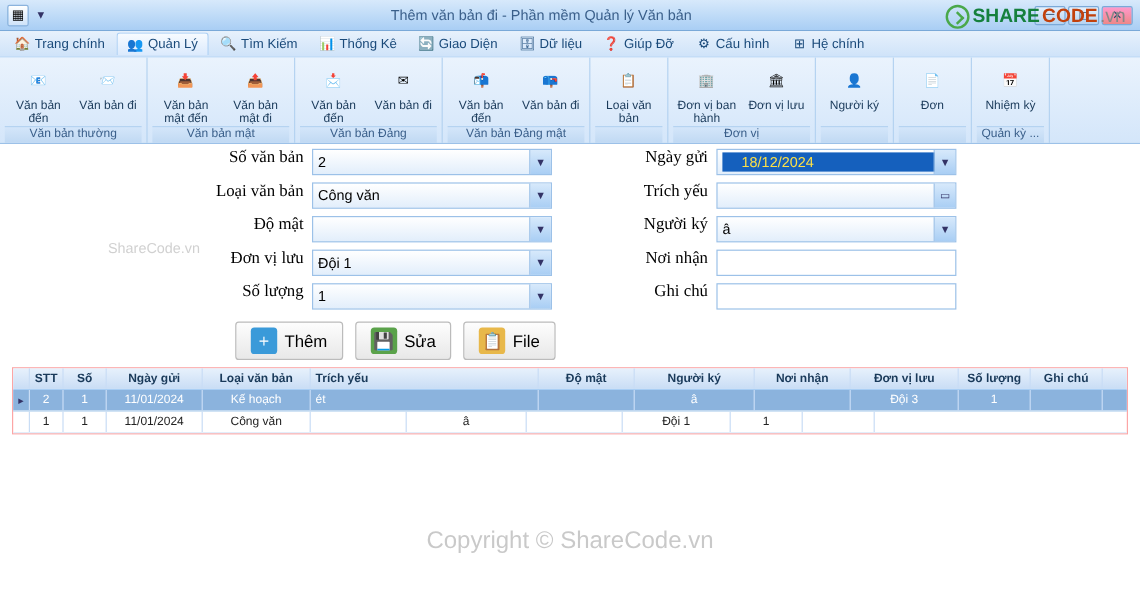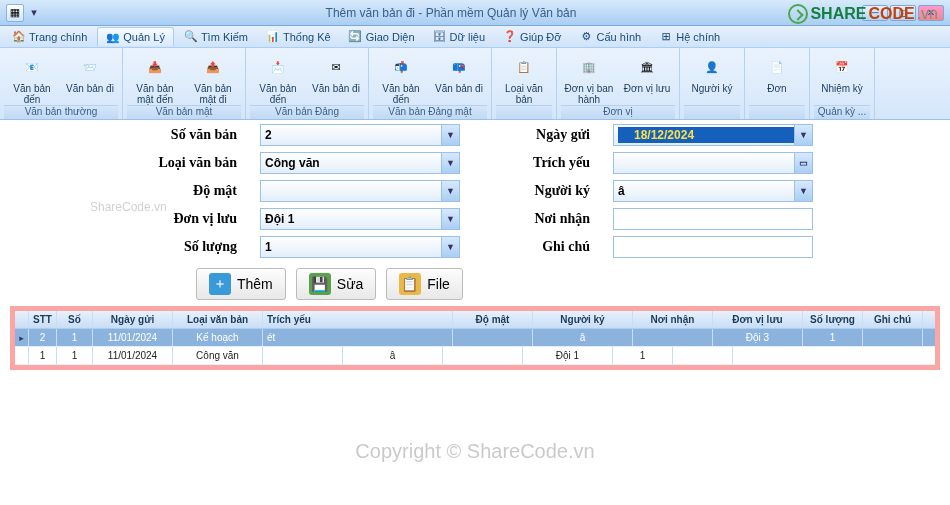--- a/index.html
+++ b/index.html
@@ -28,35 +28,35 @@
 .rbtn { width: 56px; height: 55px; display: flex; flex-direction: column; align-items: center; justify-content: flex-start; padding-top: 2px; border-radius: 3px; cursor: pointer; }
 .rbtn .ricon { width: 32px; height: 30px; display: flex; align-items: center; justify-content: center; }
 .rbtn .rlabel { font-size: 10px; text-align: center; line-height: 11px; color: #1a3a5a; margin-top: 1px; }
 .rgroup .glabel { height: 14px; text-align: center; font-size: 10px; color: #3a5f8a; background: linear-gradient(#d4e6fa,#c0d9f3); border-top: 1px solid #b5d3f1; }
 
 
 .content { padding: 4px 10px; height: calc(505px - 26px - 22px - 72px); overflow: auto; position: relative; }
 .heading { text-align: center; color: #c0392b; font-weight: bold; font-size: 18px; font-family: "Times New Roman", serif; margin: 2px 0 8px 0; }
 .form { display: flex; gap: 30px; justify-content: center; }
 .fcol { display: flex; flex-direction: column; gap: 6px; }
-.frow { display: flex; align-items: center; gap: 23px; font-weight: bold; }
+.frow { display: flex; gap: 7px; }
 .flabel { width: 100px; text-align: right; font-family: "Times New Roman", serif; font-size: 14px; }
 .finput { width: 200px; height: 22px; border: 1px solid #9cc1e8; background: linear-gradient(#fff,#e2eefb); padding: 0 4px; font-size: 12px; position: relative; display: flex; align-items: center; }
 .finput.plain { background: #fff; }
 .finput .dropbtn { position: absolute; right: 0; top: 0; width: 18px; height: 100%; background: linear-gradient(#d7e9fb,#a9cef4); border-left: 1px solid #9cc1e8; display: flex; align-items: center; justify-content: center; color: #336; font-size: 9px; }
 .finput .val { flex: 1; }
 .finput .val.sel { background: #1560bd; color: #fde047; padding: 1px 16px; }
 
 
 .actions { display: flex; gap: 10px; justify-content: flex-start; margin: 10px 0 6px 186px; }
 .abtn { display: flex; align-items: center; gap: 6px; padding: 4px 12px; border: 1px solid #bbb; border-radius: 3px; background: linear-gradient(#fdfdfd,#e8e8e8); cursor: pointer; font-family: "Times New Roman", serif; font-size: 14px; }
 .aicon { width: 22px; height: 22px; border-radius: 3px; display: flex; align-items: center; justify-content: center; font-size: 14px; color: #fff; }
 
 
-.grid { border: 5px solid #fca5a5; margin-top: 4px; }
+.grid { border: 1px solid #fca5a5; margin-top: 4px; }
 .ghead { display: flex; background: linear-gradient(#e7f1fc,#c9ddf5); border-bottom: 1px solid #a9cef4; }
 .gcell { padding: 3px 4px; border-right: 1px solid #c9ddf5; text-align: center; font-size: 10px; color: #1a3a5a; font-weight: bold; overflow: hidden; white-space: nowrap; }
 .grow { display: flex; border-bottom: 1px solid #e2eefb; font-size: 10px; }
 .grow .gcell { font-weight: normal; color: #222; }
 .grow.selected { background: #8bb3dd; color: #fff; }
 .grow.selected .gcell { color: #fff; }
 .indicator { width: 14px; border-right: 1px solid #c9ddf5; display: flex; align-items: center; justify-content: center; color: #336; font-size: 9px; }
 .c-stt { width: 28px; } .c-so { width: 36px; } .c-ngay { width: 80px; } .c-loai { width: 90px; }
 .c-trich { width: 190px; text-align: left; } .c-domat { width: 80px; } .c-nguoiky { width: 100px; }
 .c-noinhan { width: 80px; } .c-donvi { width: 90px; } .c-sl { width: 60px; } .c-ghichu { width: 60px; }

